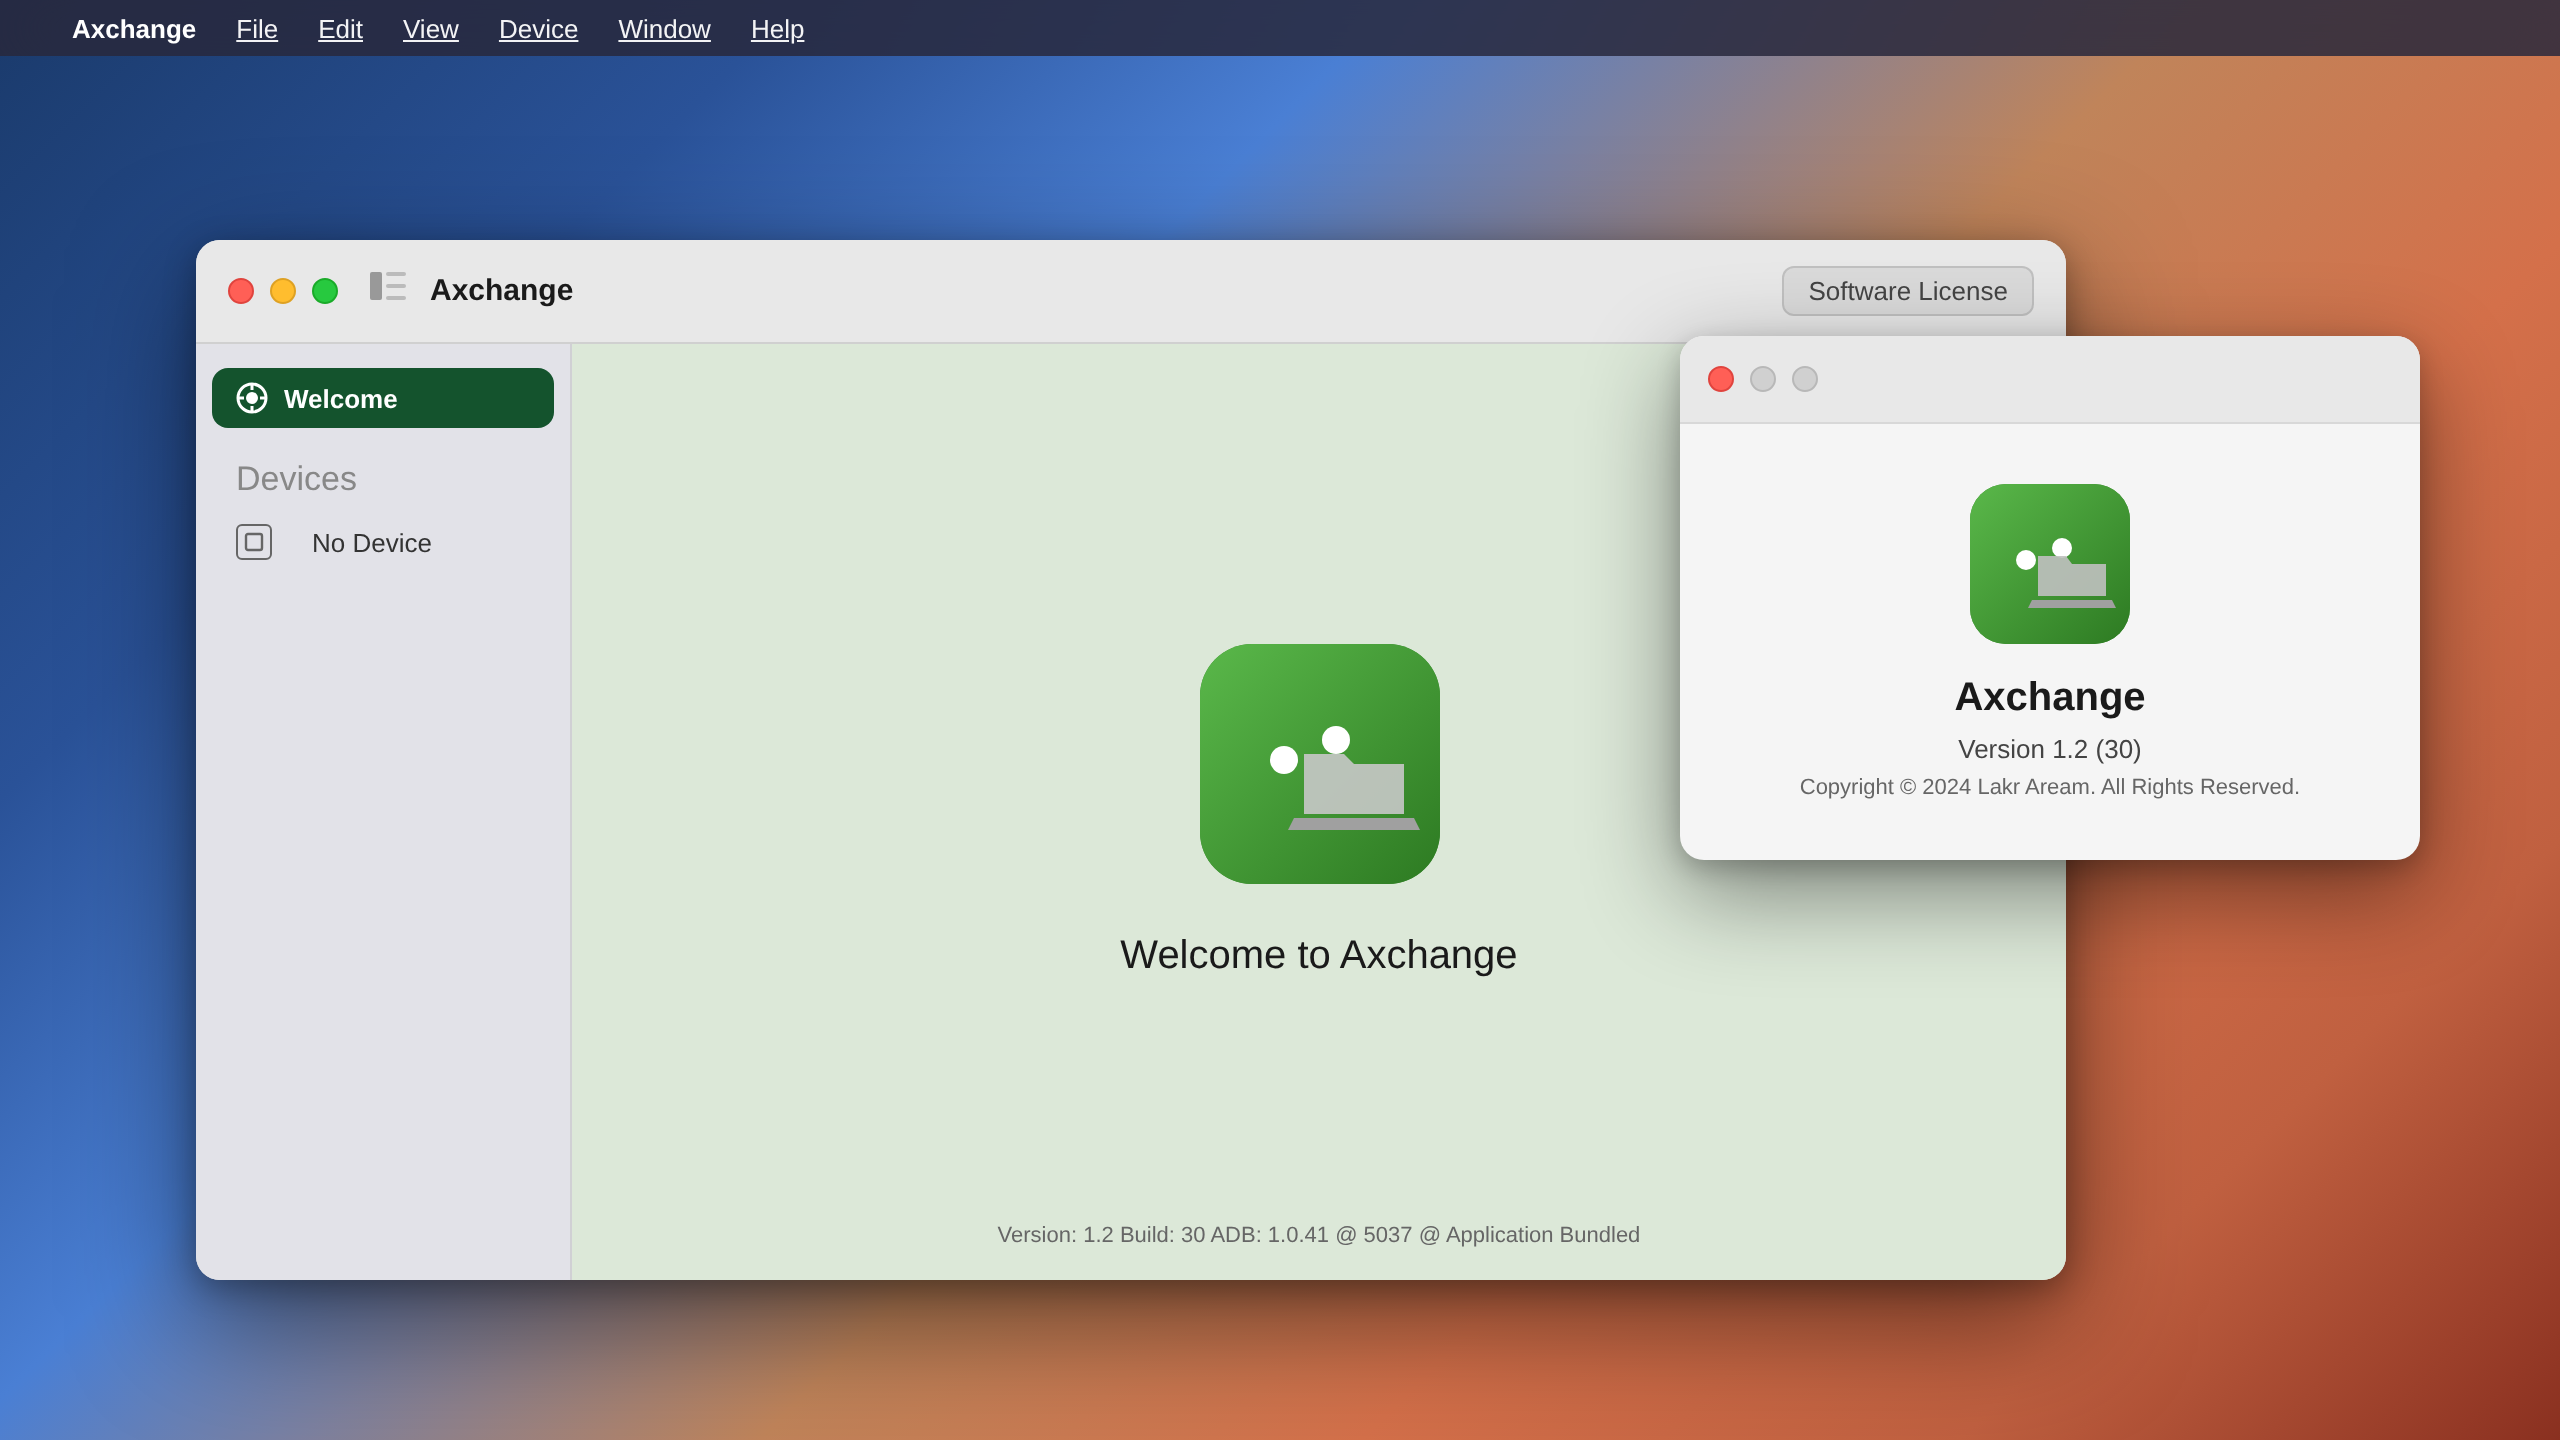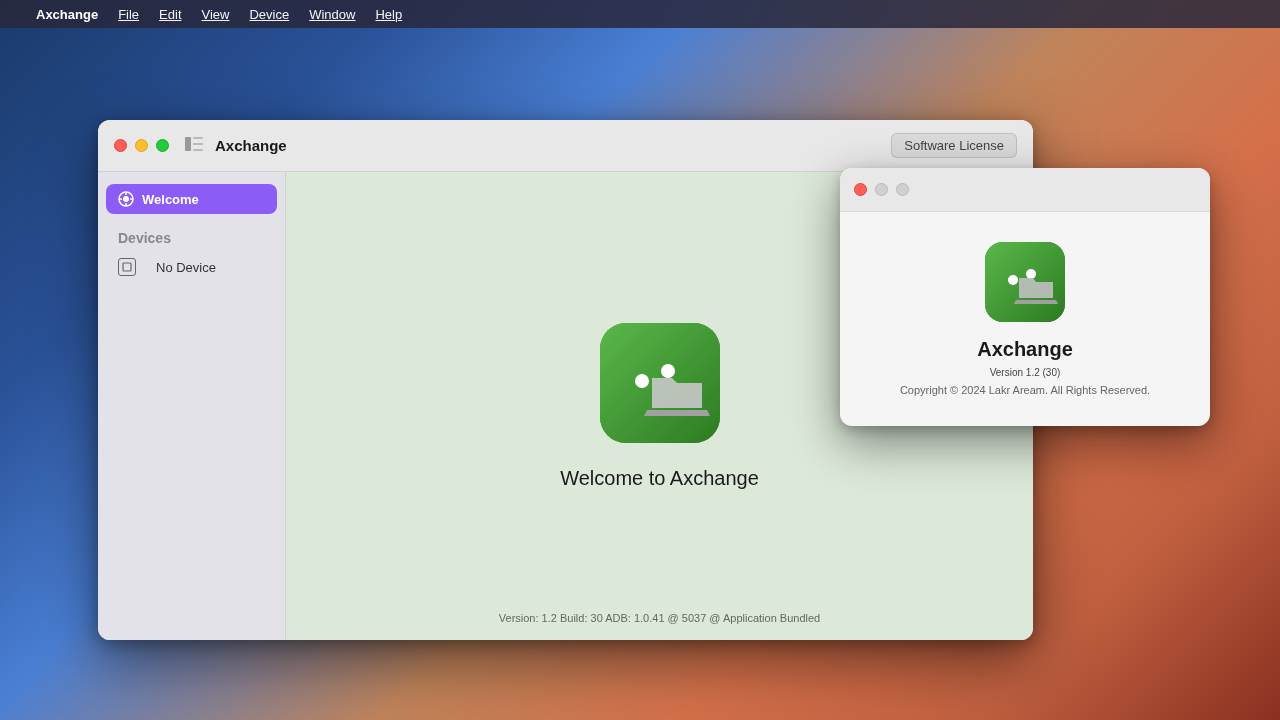--- a/index.html
+++ b/index.html
@@ -145,42 +145,42 @@
       padding: 12px 8px;
       flex-shrink: 0;
       border-right: 1px solid #d0d0d4;
     }
 
     .sidebar-welcome-btn {
       display: flex;
       align-items: center;
       gap: 8px;
       padding: 7px 12px;
-      background: #8b5cf6;
+      background: #14532d;
       border-radius: 8px;
       cursor: pointer;
       margin-bottom: 16px;
     }
 
     .sidebar-welcome-icon {
       width: 16px;
       height: 16px;
       color: white;
       font-size: 14px;
     }
 
     .sidebar-welcome-label {
       color: white;
       font-size: 13px;
       font-weight: 600;
     }
 
     .sidebar-section-label {
-      font-size: 14px;
-      font-weight: 700;
+      font-size: 17px;
+      font-weight: 400;
       color: #888;
       text-transform: none;
       padding: 0 12px;
       margin-bottom: 6px;
     }
 
     .sidebar-item {
       display: flex;
       align-items: center;
       gap: 20px;
@@ -302,21 +302,21 @@
     }
 
     .about-app-name {
       font-size: 20px;
       font-weight: 700;
       color: #1a1a1a;
       margin-bottom: 6px;
     }
 
     .about-version {
-      font-size: 10px;
+      font-size: 13px;
       color: #444;
       margin-bottom: 6px;
       text-align: center;
     }
 
     .about-copyright {
       font-size: 11px;
       color: #666;
       text-align: center;
     }

